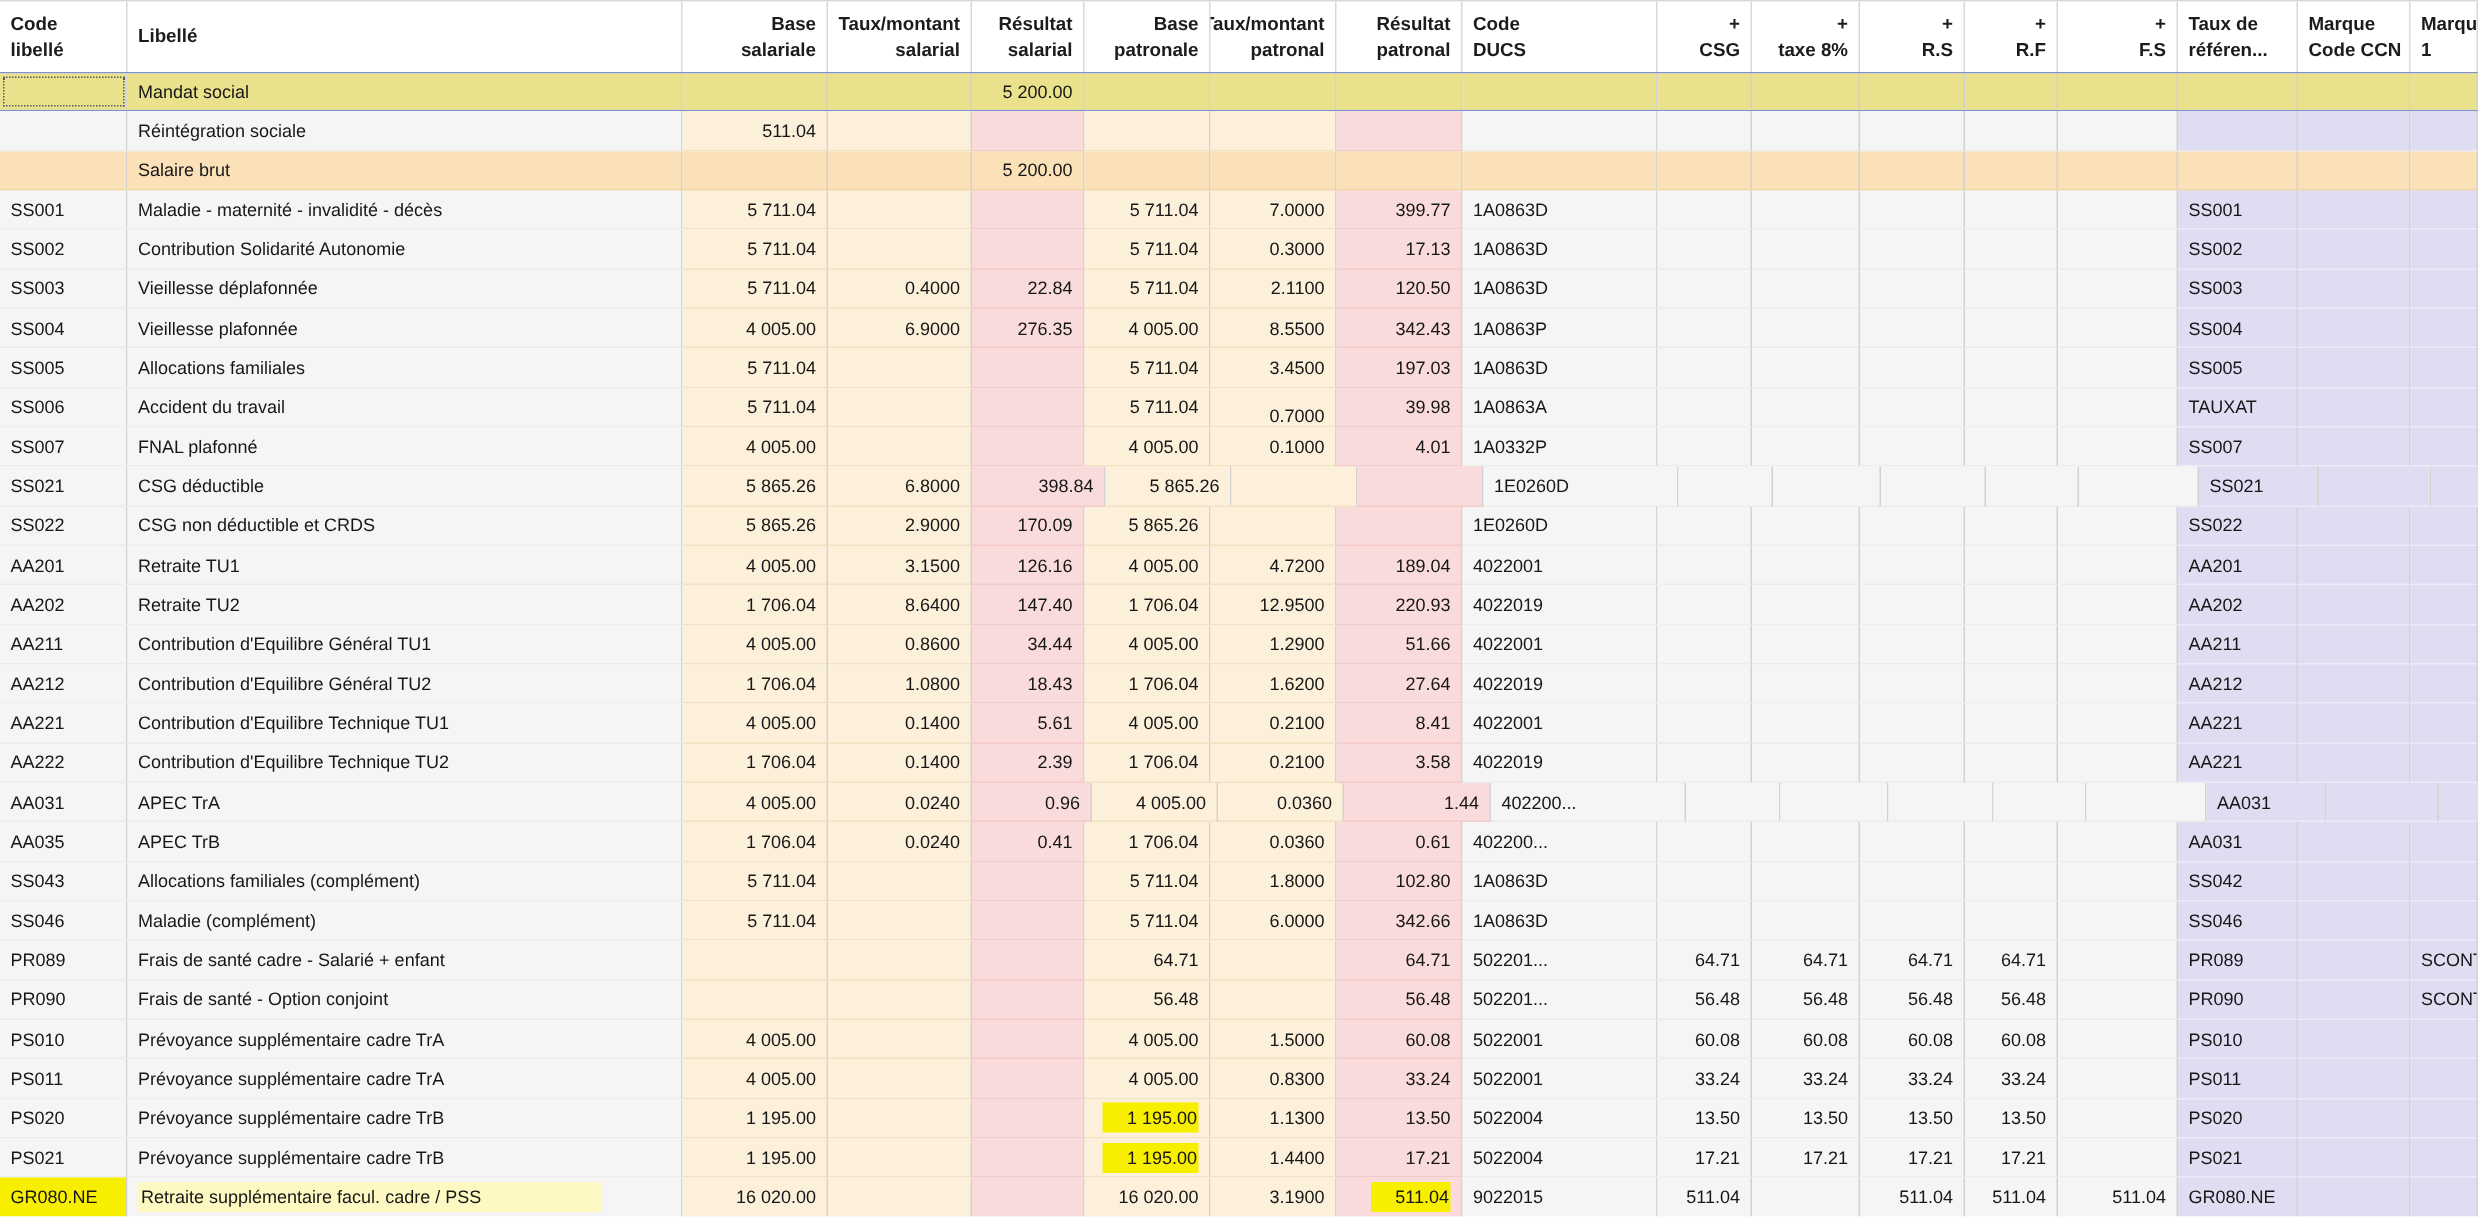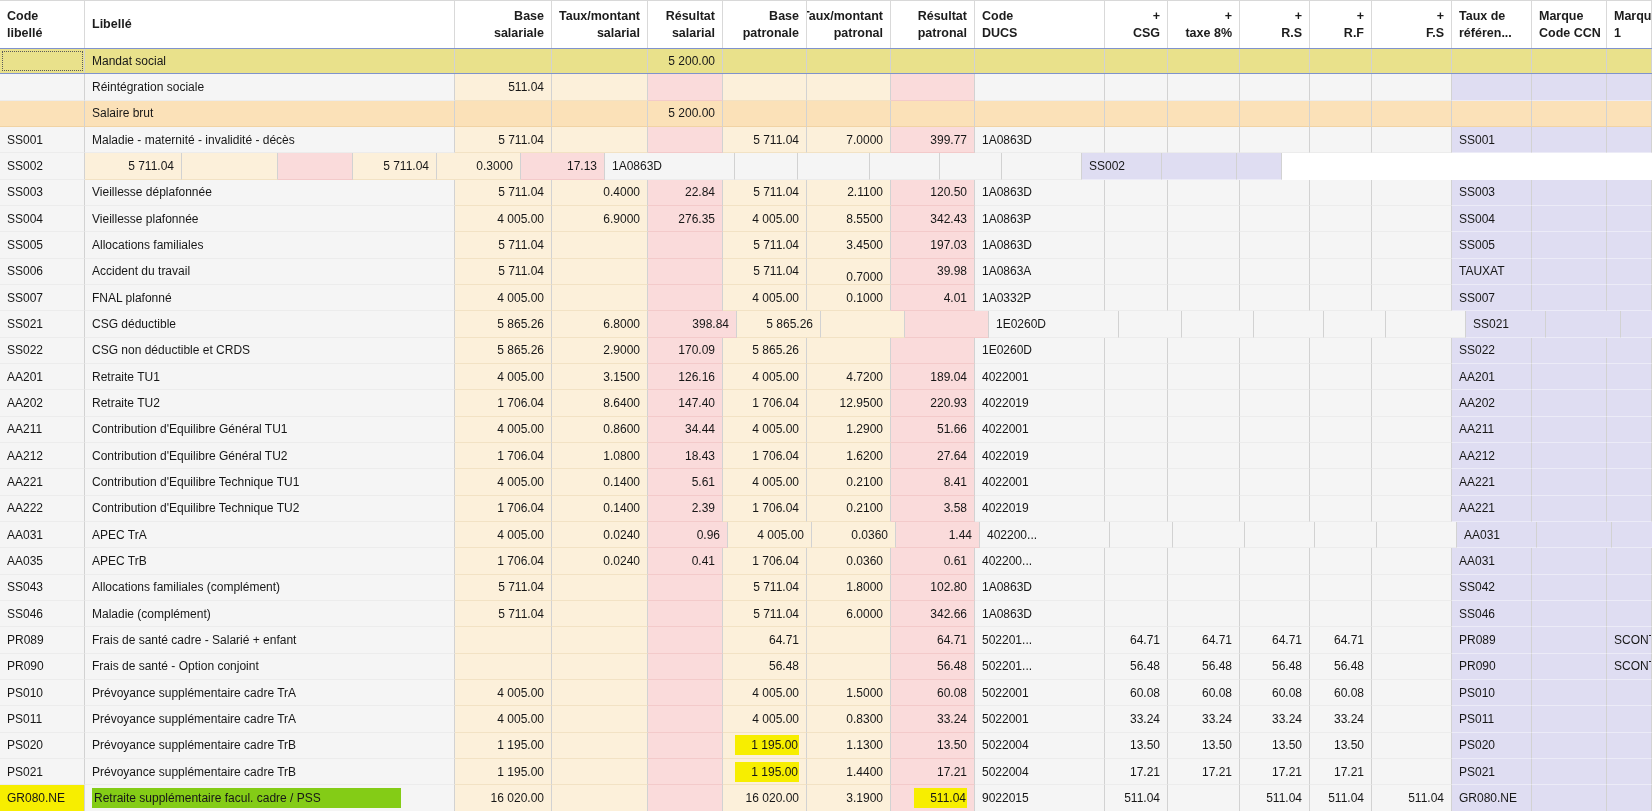--- a/index.html
+++ b/index.html
@@ -26,21 +26,21 @@
   .cell.bg-gray{background:#f5f5f5;border-bottom-color:#ececec;}
   .cell.bg-cream{background:#fcf0da;border-bottom-color:#f2e2c4;}
   .cell.bg-pink{background:#fadbdb;border-bottom-color:#f3caca;}
   .cell.bg-lavender{background:#dfddf2;border-bottom-color:#ecebf7;}
   .row.selected{border-top:1px solid #8093cc;border-bottom:1px solid #8093cc;}
   .row.selected .cell{background:#e9e18b;border-bottom-color:#e9e18b;}
   .row.brut .cell{background:#fbe1b8;border-bottom-color:#f1d3a4;}
   .cell.focus-cell{outline:1px dotted #5a5a5a;outline-offset:-3px;}
   .cell.hl-full{background:#f7ee00;}
   .hl{background:#f7ee00;padding:3px 1px 3px 16px;}
-  .hl-left{background:#84cc16;padding:3px 80px 3px 2px;}
+  .hl-left{background:#fef9c3;padding:3px 80px 3px 2px;}
 </style>
 </head>
 <body>
 
 <div class="grid">
   <div class="hdr" id="hdr">
       <div class="hdr-cell" style="width: 85px;">
         <div>Code</div>
         <div>libellé</div>
       </div>
@@ -210,20 +210,23 @@
         <div class="cell bg-lavender" style="width: 80px;">
           <span>SS001</span>
         </div>
         <div class="cell bg-lavender" style="width: 75px;"></div>
         <div class="cell bg-lavender" style="width: 45px;"></div>
       </div>
       <div class="row">
         <div class="cell bg-gray" style="width: 85px;">
           <span>SS002</span>
         </div>
+        <div class="cell bg-gray" style="width: 370px;">
+          <span>Contribution Solidarité Autonomie</span>
+        </div>
         <div class="cell right bg-cream" style="width: 97px;">
           <span>5 711.04</span>
         </div>
         <div class="cell right bg-cream" style="width: 96px;"></div>
         <div class="cell right bg-pink" style="width: 75px;"></div>
         <div class="cell right bg-cream" style="width: 84px;">
           <span>5 711.04</span>
         </div>
         <div class="cell right bg-cream" style="width: 84px;">
           <span>0.3000</span>
@@ -747,21 +750,21 @@
         </div>
         <div class="cell right bg-pink" style="width: 80px;">
           <span>0.96</span>
         </div>
         <div class="cell right bg-cream" style="width: 84px;">
           <span>4 005.00</span>
         </div>
         <div class="cell right bg-cream" style="width: 84px;">
           <span>0.0360</span>
         </div>
-        <div class="cell right bg-pink" style="width: 84px;">
+        <div class="cell right bg-pink" style="width: 98px;">
           <span>1.44</span>
         </div>
         <div class="cell bg-gray" style="width: 130px;">
           <span>402200...</span>
         </div>
         <div class="cell right bg-gray" style="width: 63px;"></div>
         <div class="cell right bg-gray" style="width: 72px;"></div>
         <div class="cell right bg-gray" style="width: 70px;"></div>
         <div class="cell right bg-gray" style="width: 62px;"></div>
         <div class="cell right bg-gray" style="width: 80px;"></div>

